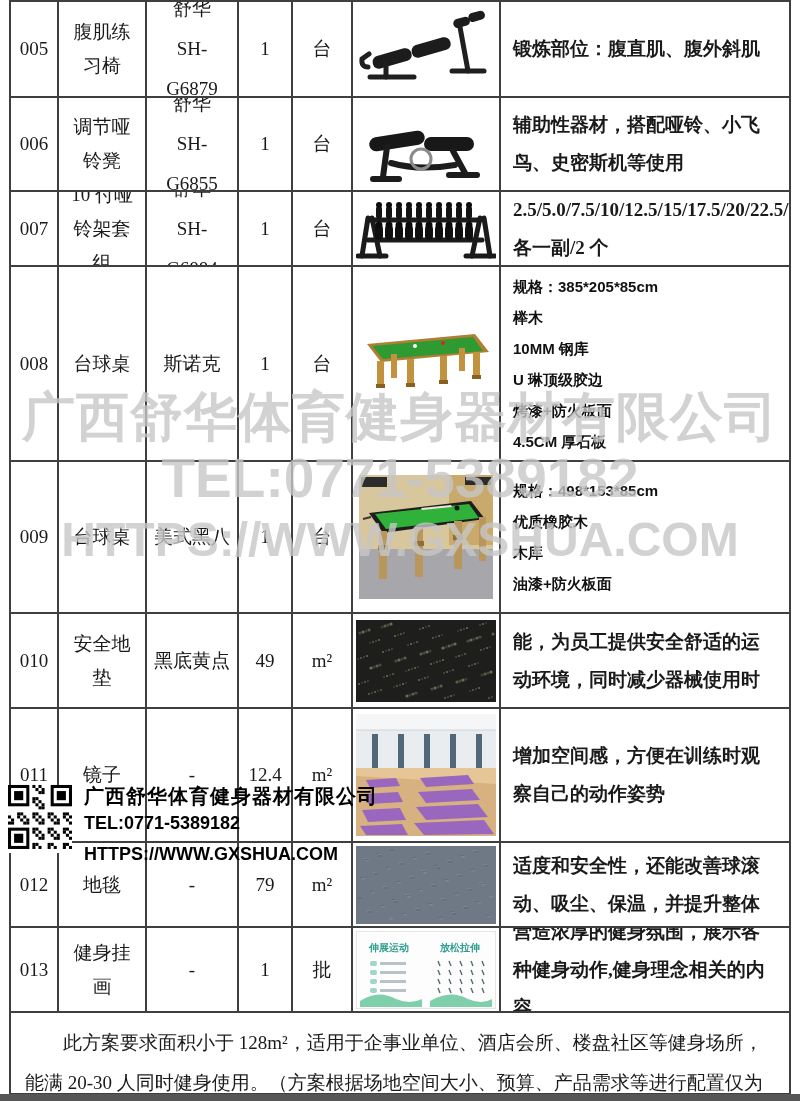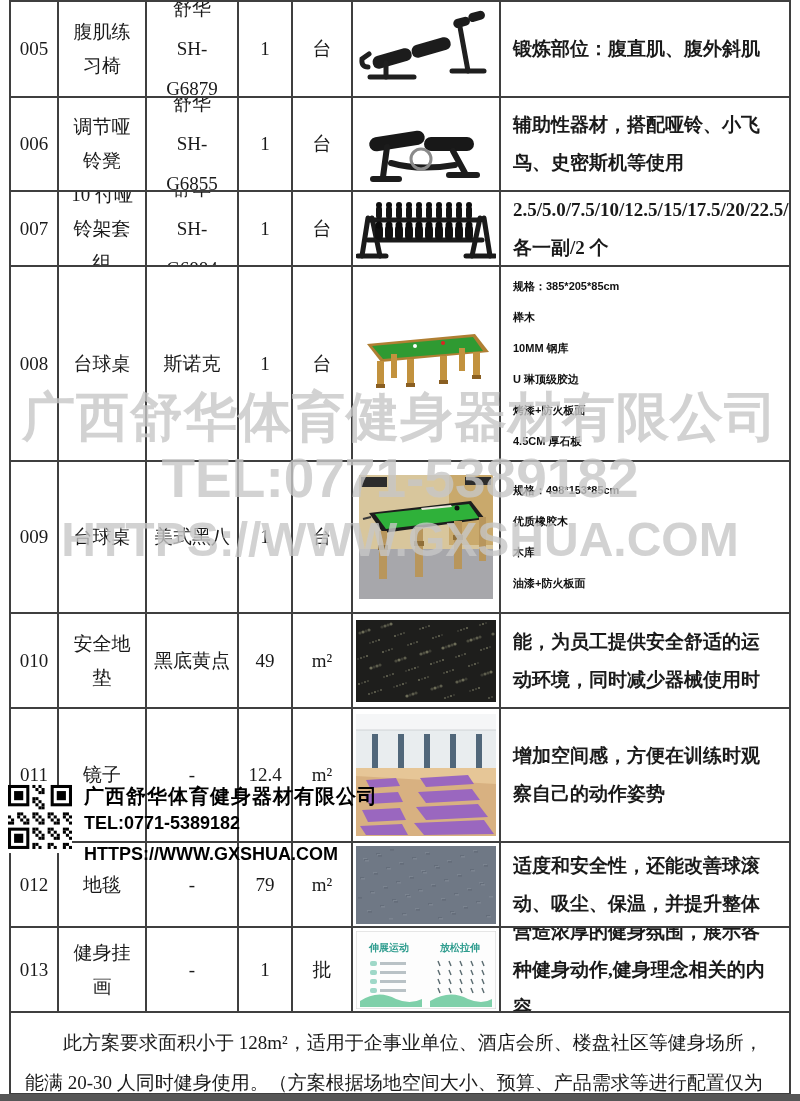--- a/index.html
+++ b/index.html
@@ -13,21 +13,21 @@
   .td:last-child{border-right:none;}
   .c-no{width:48px;}
   .c-name{width:88px;padding:0 6px;text-align:center;}
   .c-brand{width:92px;flex-direction:column;padding:0 4px;}
   .c-brand div{line-height:40px;}
   .c-qty{width:54px;}
   .c-unit{width:60px;}
   .c-img{width:148px;padding:2px;}
   .c-desc{flex:1;justify-content:flex-start;text-align:left;padding:6px 12px;line-height:38px;font-weight:bold;}
   .c-desc.spec{flex-direction:column;align-items:flex-start;justify-content:center;line-height:31px;}
-  .spec-line{font-family:"Liberation Sans","DejaVu Sans",sans-serif;font-size:11px;color:#111;white-space:nowrap;}
+  .spec-line{font-family:"Liberation Sans","DejaVu Sans",sans-serif;font-size:15px;color:#111;white-space:nowrap;}
 
   
   .note-row{border-bottom:none;}
   .note-cell{flex:1;border-right:none;justify-content:flex-start;text-align:left;align-items:flex-start;padding:10px 14px 6px 14px;}
   .note-cell p{margin:0;text-indent:2em;font-size:19px;line-height:40px;}
 
   
   .wm{position:absolute;left:0;width:100%;text-align:center;font-weight:bold;color:#c7c7c7;opacity:.8;pointer-events:none;white-space:nowrap;z-index:5;}
   .wm-cn{top:382px;font-size:53px;letter-spacing:1px;}
   .wm-tel{top:446px;font-size:55px;font-family:"Liberation Sans","DejaVu Sans",sans-serif;}

